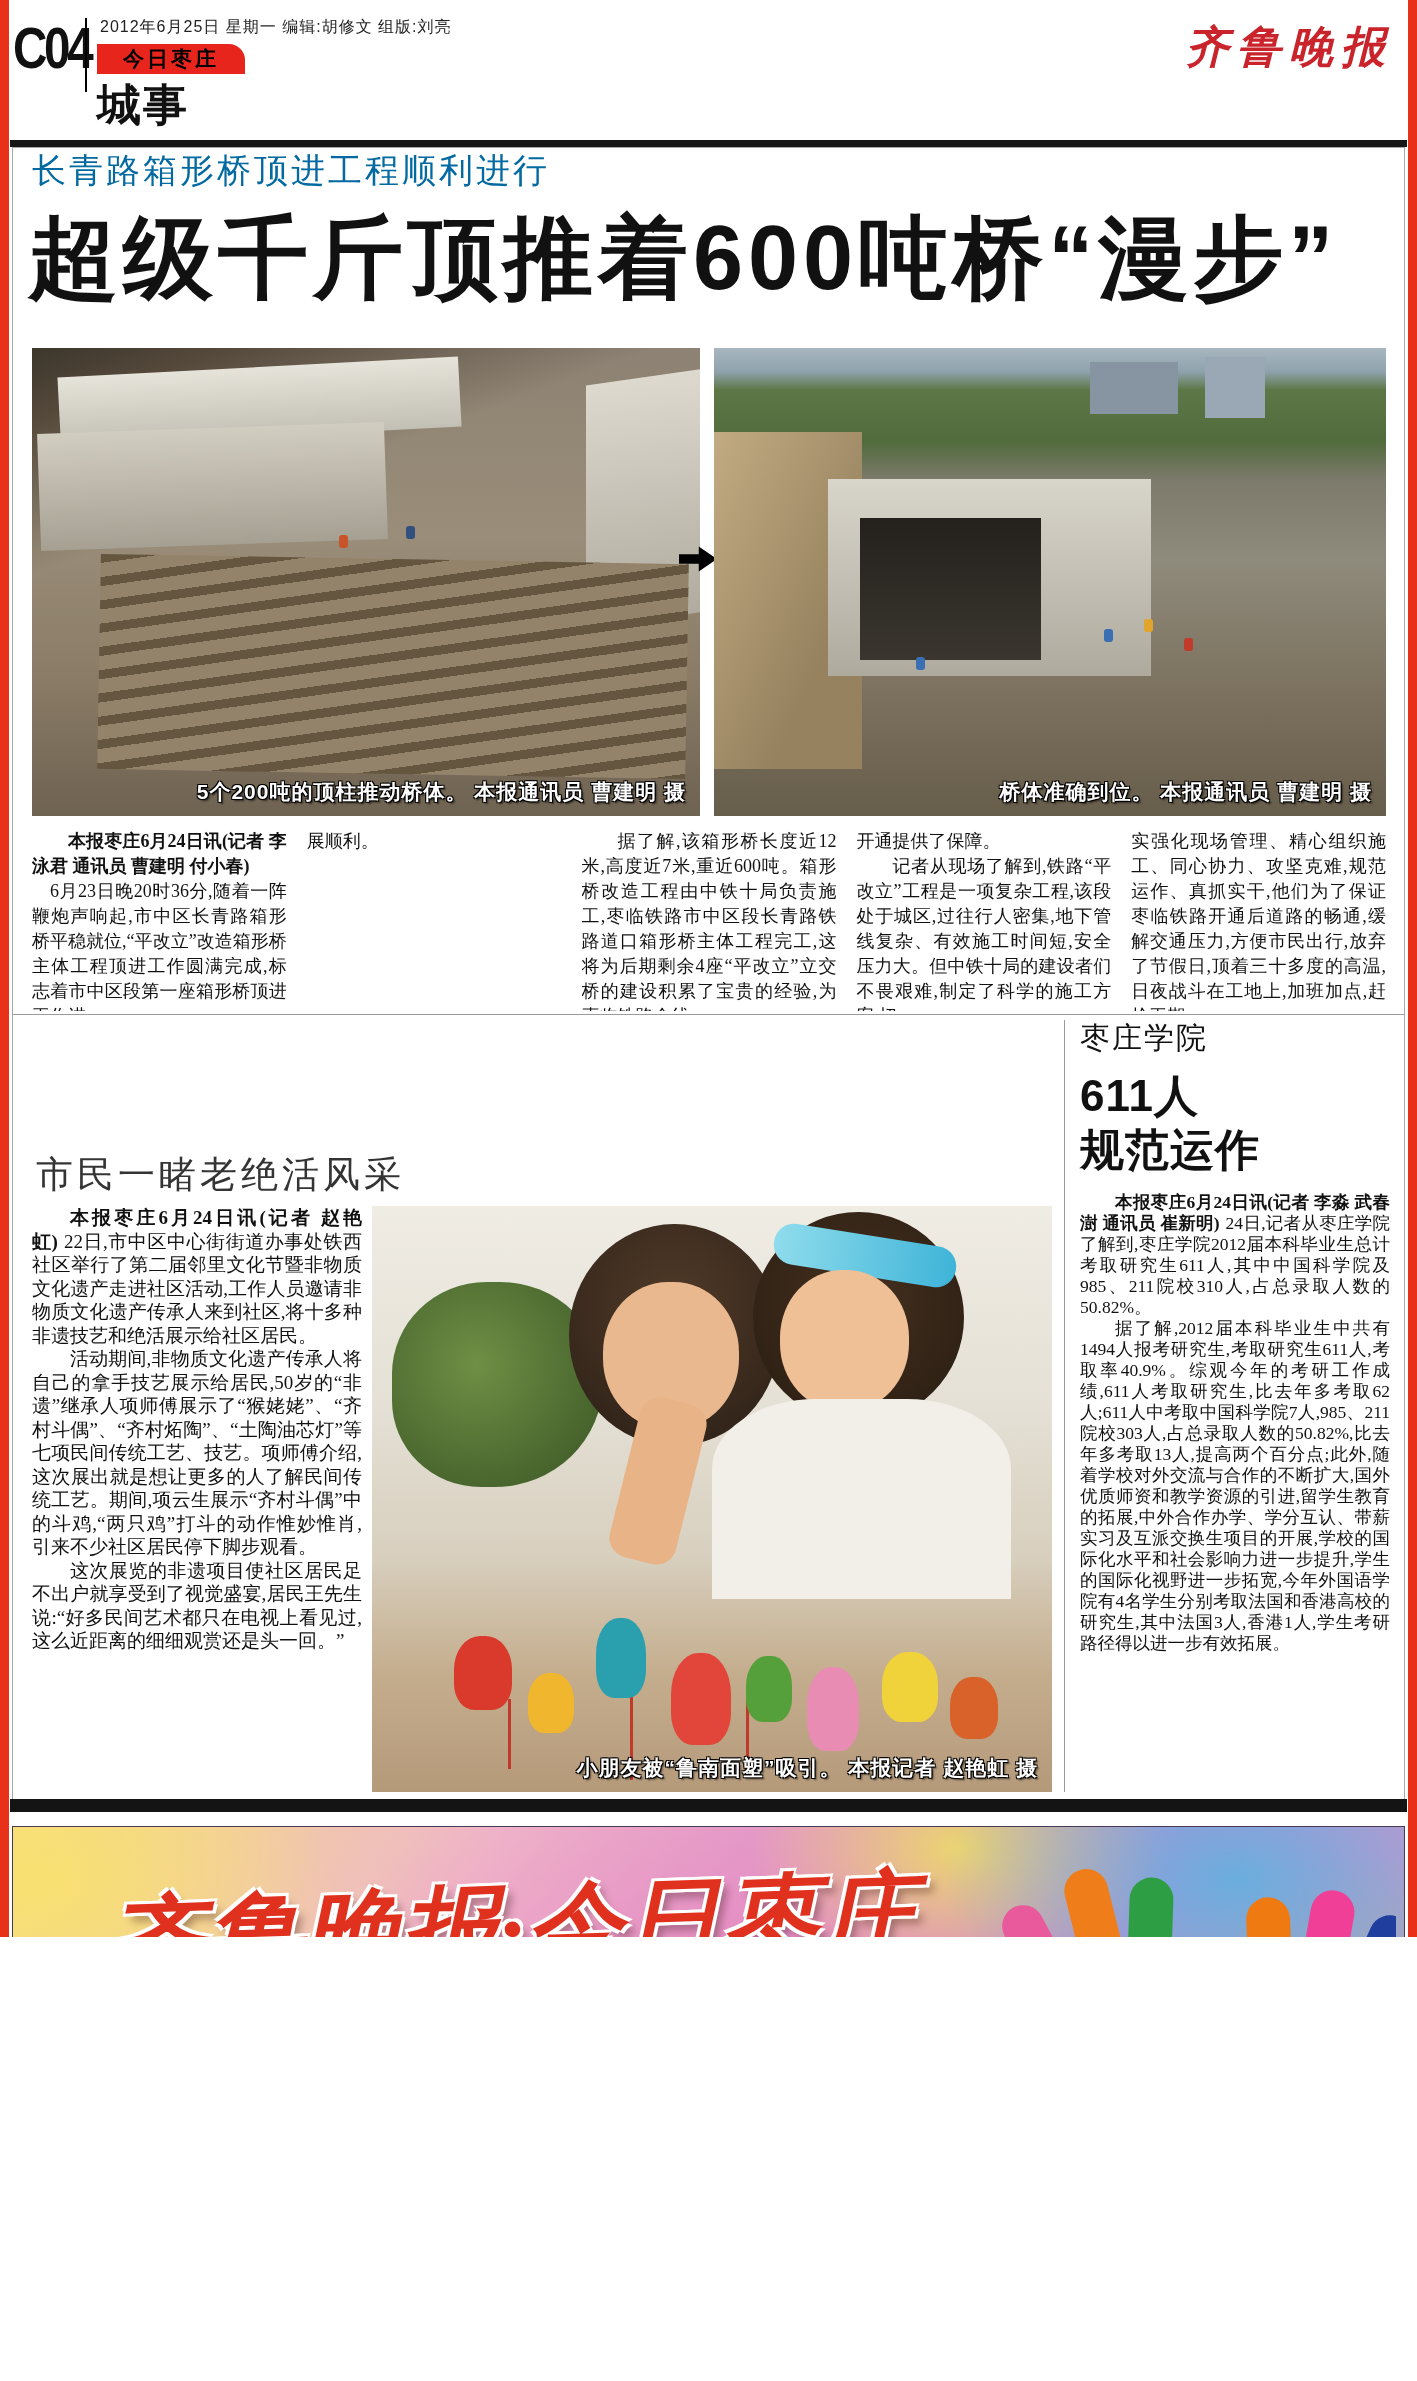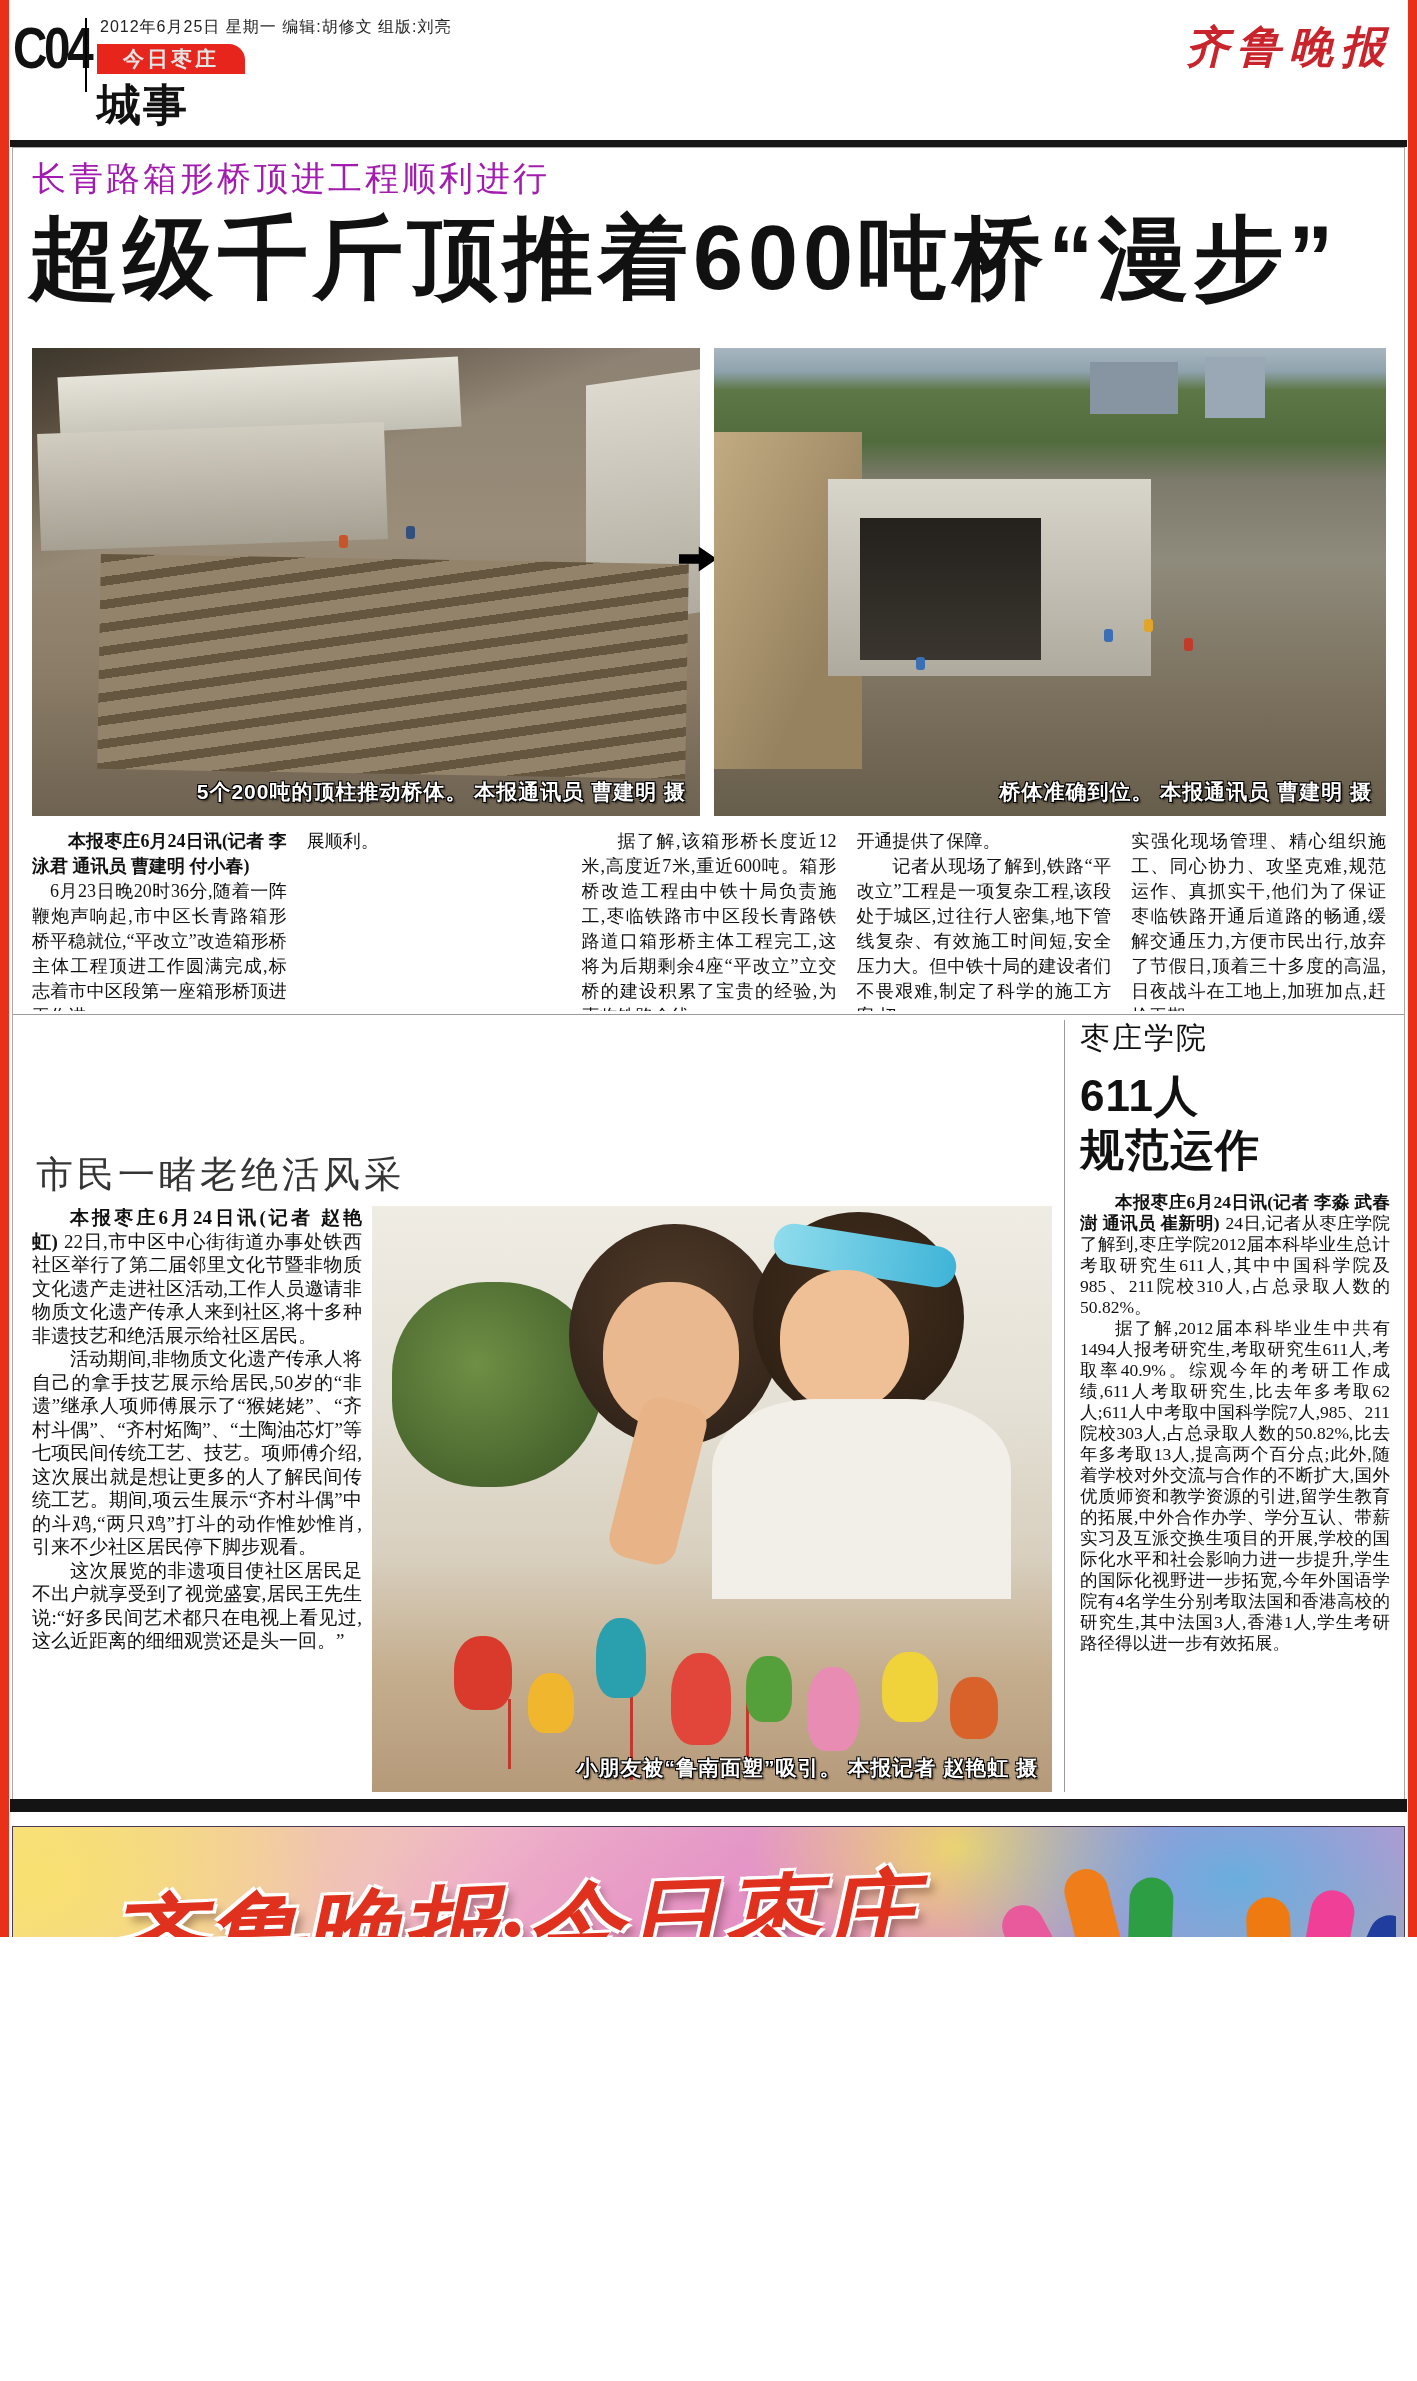--- a/index.html
+++ b/index.html
@@ -9,35 +9,35 @@
 
   
   .edge{top:0;width:9px;height:2381px;background:#e83118;}
   .edge.left{left:0;} .edge.right{right:0;}
 
   
   .edition{left:13px;top:14px;font-size:58px;font-weight:900;letter-spacing:-4px;
            transform:scaleX(.82);transform-origin:left top;}
   .hdr-divider{left:85px;top:18px;width:2px;height:74px;background:#000;}
   .date-line{left:100px;top:17px;font-size:16px;color:#222;letter-spacing:1px;}
-  .badge{left:97px;top:44px;width:148px;height:30px;background:#e8251d;color:#e5e5e5;
+  .badge{left:97px;top:44px;width:148px;height:30px;background:#e8251d;color:#000000;
          border-radius:0 16px 0 0;text-align:center;line-height:30px;font-size:21px;font-weight:bold;letter-spacing:3px;}
   .section-title{left:97px;top:76px;font-size:44px;font-weight:900;letter-spacing:2px;}
   .masthead{right:24px;top:18px;font-size:44px;font-weight:bold;font-style:italic;color:#c9242b;
             font-family:"Liberation Serif",serif;letter-spacing:8px;}
 
   
   .top-bar{left:10px;top:140px;width:1397px;height:7px;background:#161616;}
   .content-border{left:12px;top:147px;width:1391px;height:1652px;border:1px solid #a9a9a9;}
   .bottom-bar{left:10px;top:1799px;width:1397px;height:13px;background:#141414;}
   .hrule{left:13px;top:1014px;width:1391px;height:1px;background:#9b9b9b;}
   .vrule{left:1064px;top:1020px;width:1px;height:772px;background:#9b9b9b;}
 
   
-  .kicker{left:32px;top:156px;font-size:34px;font-weight:500;letter-spacing:3px;color:#a21caf;}
+  .kicker{left:32px;top:148px;font-size:34px;font-weight:500;letter-spacing:3px;color:#0369a1;}
   .headline1{left:28px;top:207px;width:1364px;font-size:90px;font-weight:900;letter-spacing:5px;
              line-height:1.15;white-space:nowrap;}
   .photo{overflow:hidden;background:#888;}
   .photo1{left:32px;top:348px;width:668px;height:468px;
     background:linear-gradient(160deg,#3c362c 0%,#55493b 10%,rgba(85,73,59,0) 32%),
                linear-gradient(180deg,#8d8273 0%,#9a8d79 40%,#8a7c66 70%,#6e6251 100%);}
   .photo2{left:714px;top:348px;width:672px;height:468px;
     background:linear-gradient(180deg,#a8b6bf 0%,#8fa3ae 5%,#5d7746 9%,#516b3d 20%,#7c7a6b 28%,#8f8b7c 45%,#7b705d 75%,#675d4b 100%);}
   .caption{position:absolute;right:14px;bottom:10px;color:#fff;font-size:21px;font-weight:bold;letter-spacing:1px;
     text-shadow:1px 1px 0 #000,-1px -1px 0 #000,1px -1px 0 #000,-1px 1px 0 #000,2px 2px 2px rgba(0,0,0,.6);}

